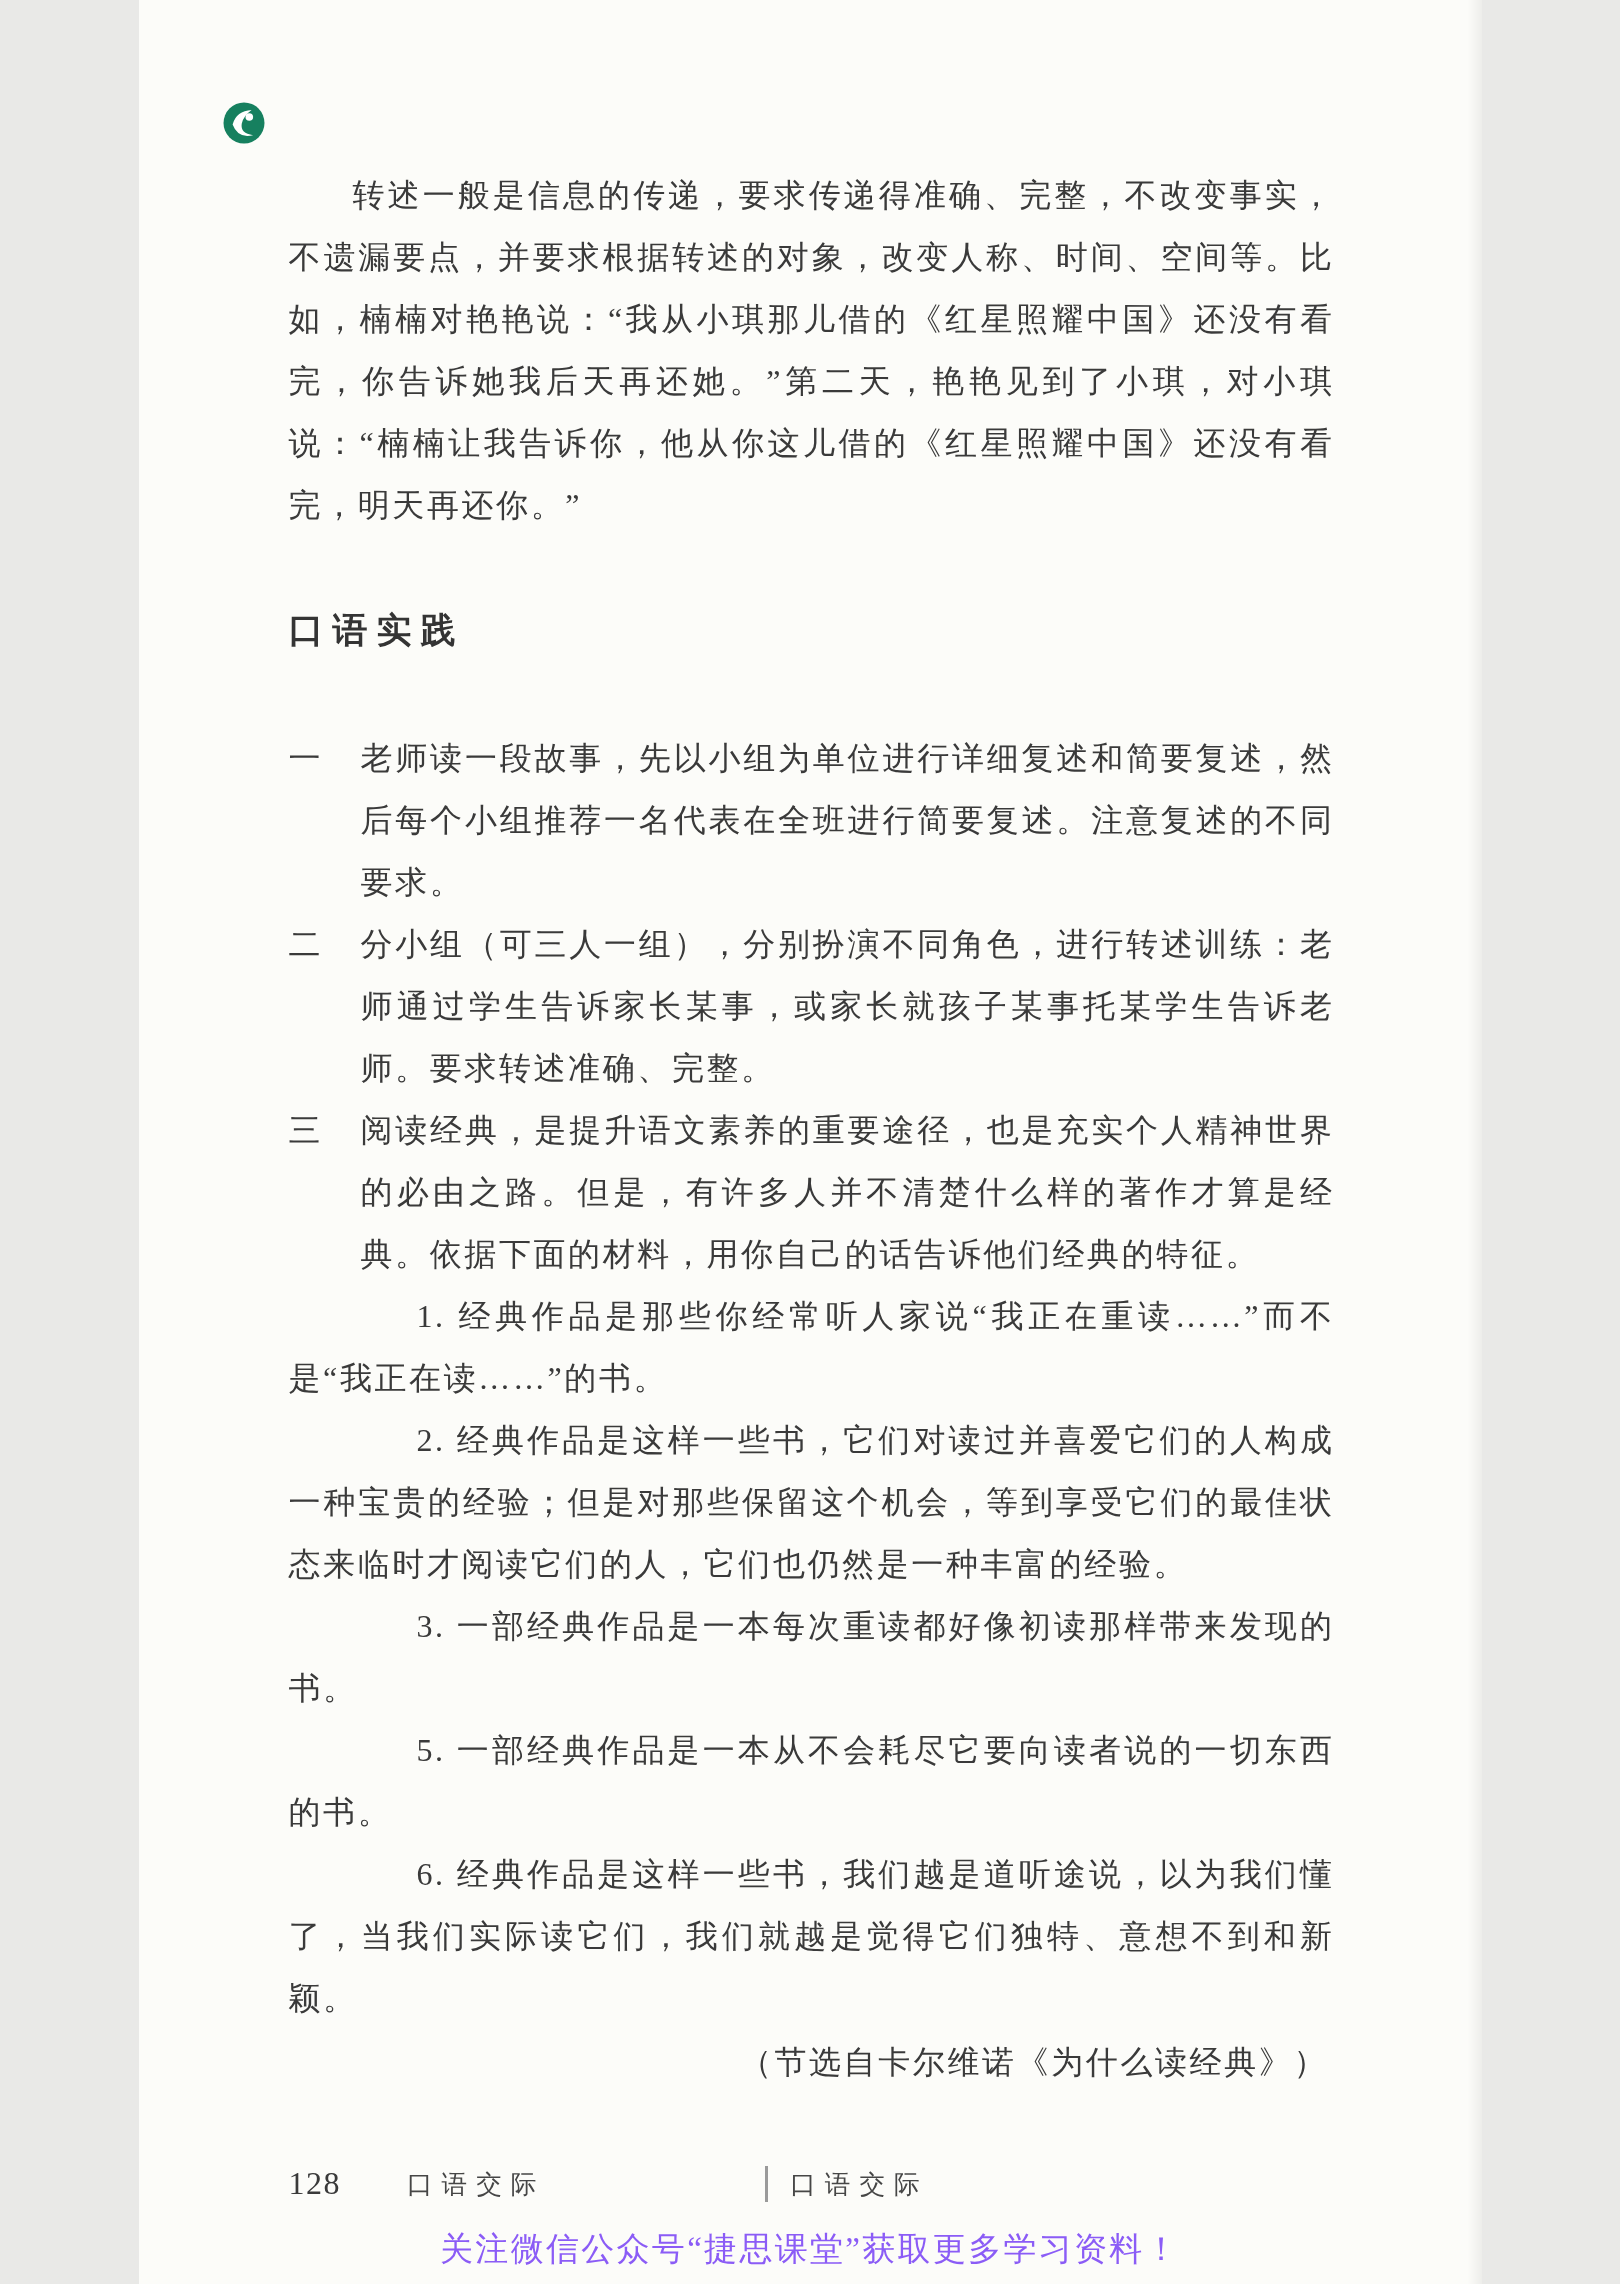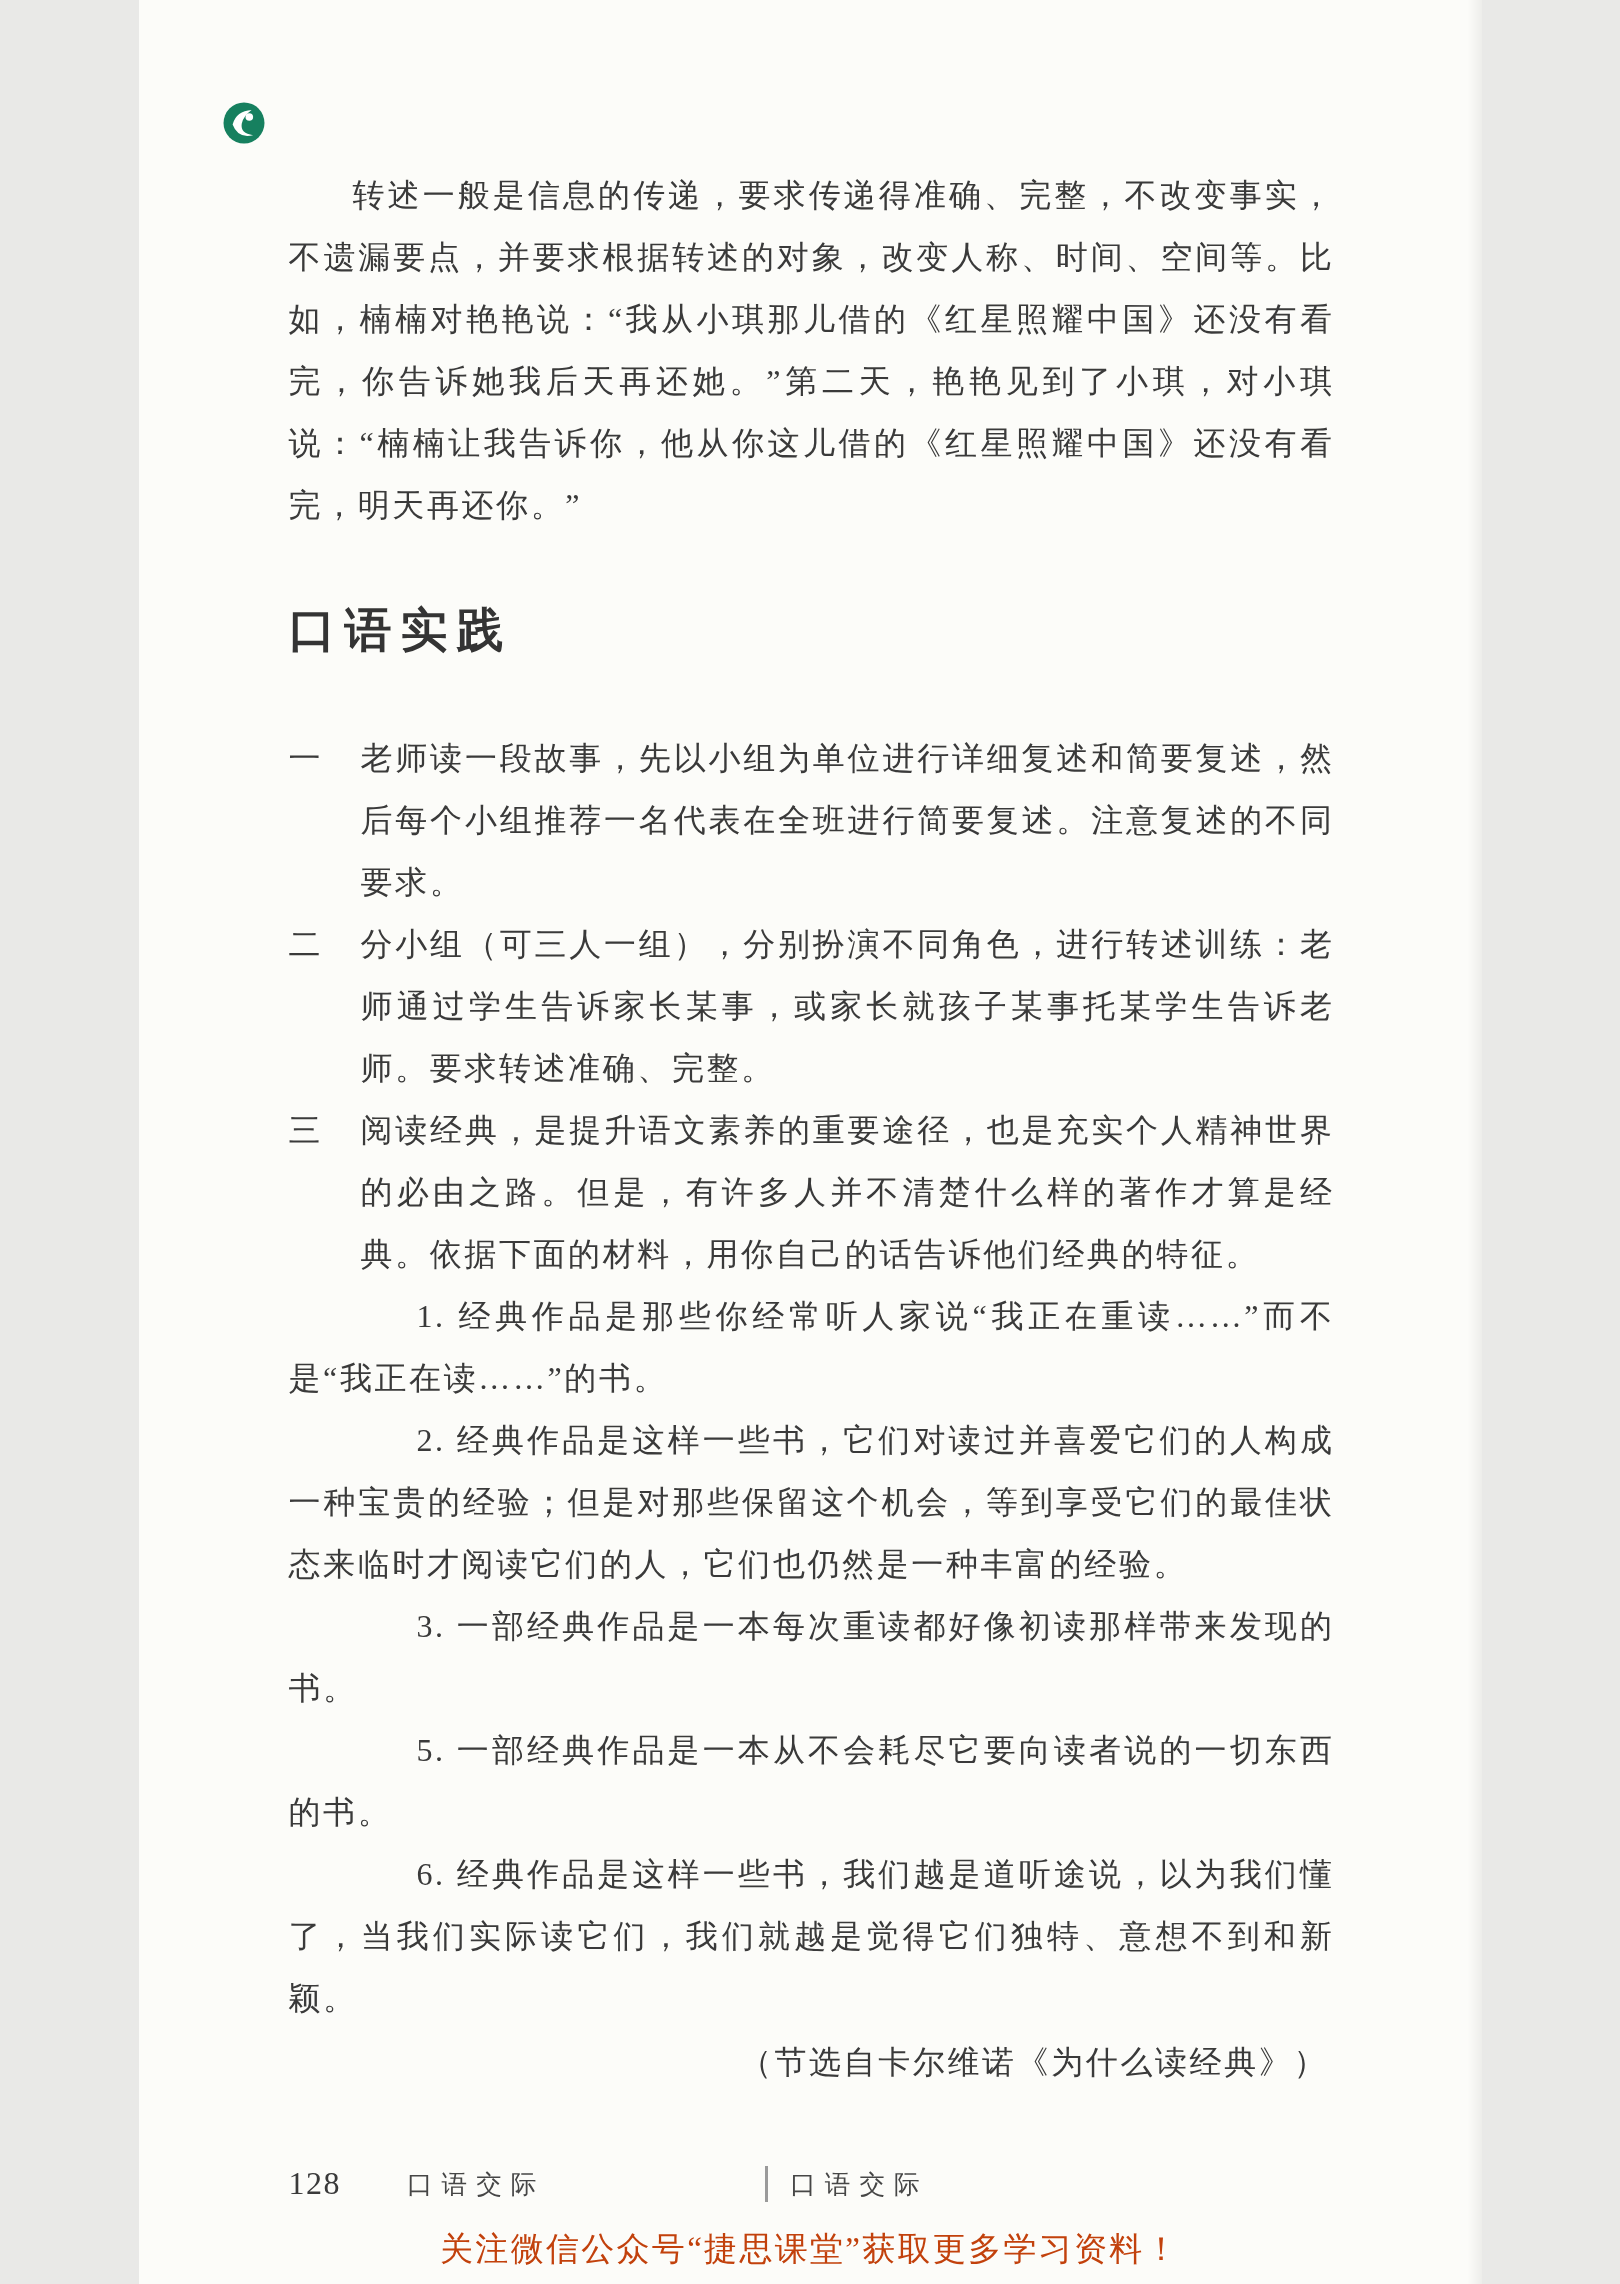--- a/index.html
+++ b/index.html
@@ -32,21 +32,21 @@
     font-size: 32px;
     line-height: 62px;
     letter-spacing: 2.6px;
     text-align: justify;
   }
 
   .intro { margin: 0; text-indent: 2em; }
 
   .heading {
     margin: 72px 0 0 0;
-    font-size: 47px;
+    font-size: 35px;
     font-weight: bold;
     letter-spacing: 9px;
     line-height: 45px;
     color: #343434;
   }
 
   .tasks { margin-top: 74px; }
 
   .task { position: relative; padding-left: 72px; }
   .task .marker { position: absolute; left: 0; top: 0; }
@@ -82,21 +82,21 @@
   }
   .footer-unit { letter-spacing: 9px; }
 
   .watermark {
     position: absolute;
     left: 0;
     right: 0;
     top: 2227px;
     text-align: center;
     font-size: 33px;
-    color: #c2410c;
+    color: #8b5cf6;
     letter-spacing: 2.3px;
   }
 
   .scan-line { position: absolute; width: 1.5px; }
   .scan-line-1 { left: 1575px; top: 98px; height: 572px; background: rgba(165,165,165,0.40); }
   .scan-line-2 { left: 1569px; top: 907px; height: 1128px; background: rgba(165,165,165,0.28); }
   .scan-edge {
     position: absolute;
     right: 0; top: 0;
     width: 15px; height: 100%;

